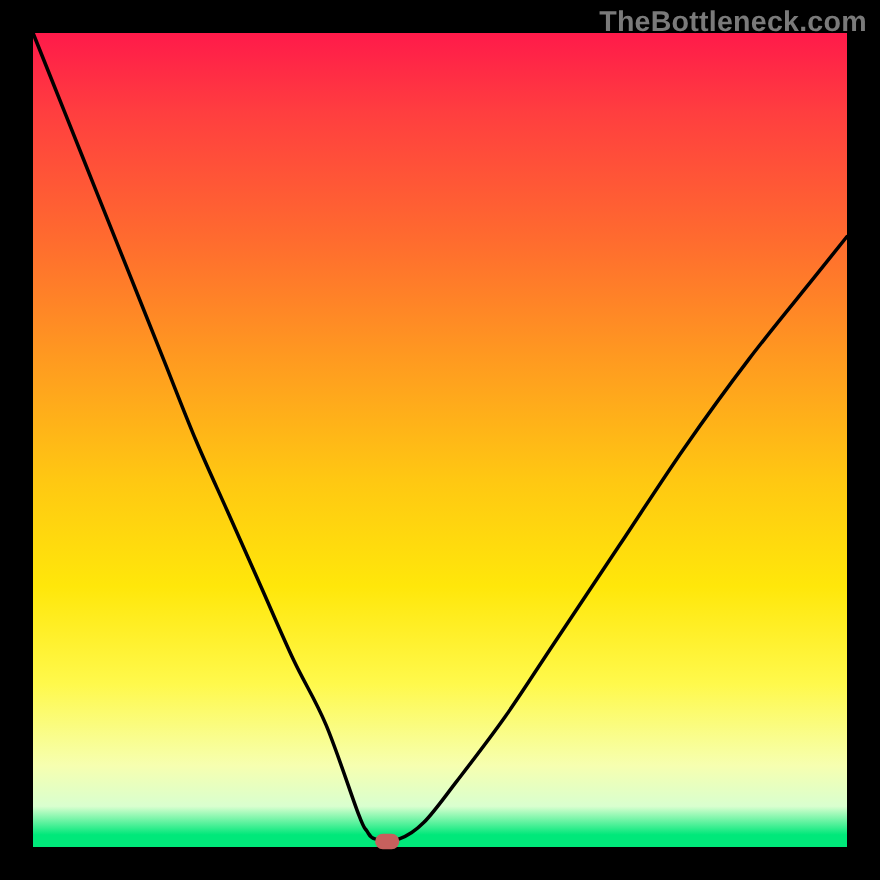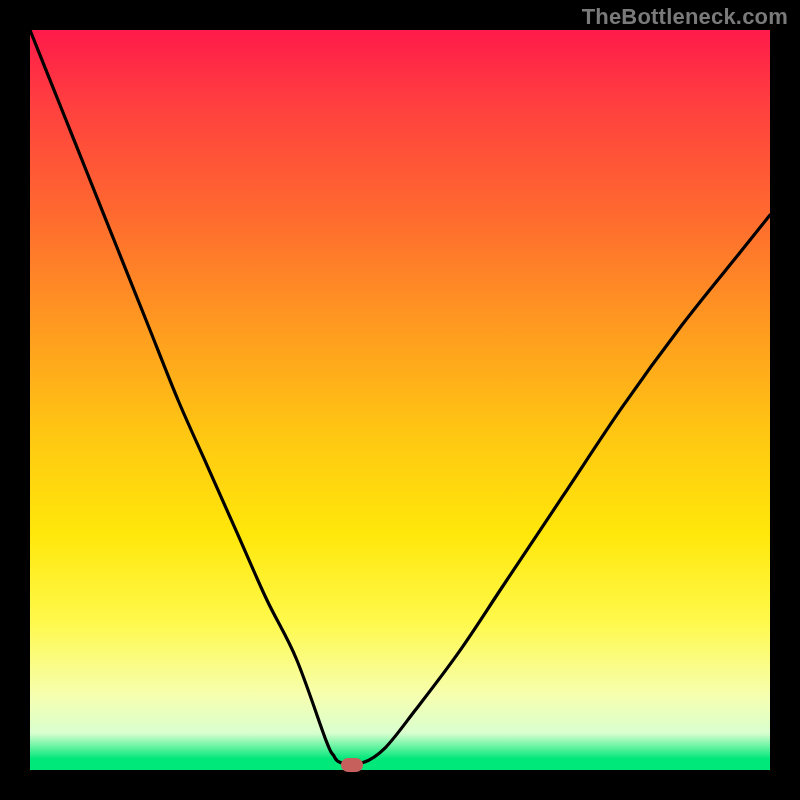--- a/index.html
+++ b/index.html
@@ -37,21 +37,21 @@
       #d9ffcf 95%,
       #00e87a 98.5%,
       #00e87a 100%
     );
   }
   .watermark {
     position: absolute;
     top: 4px;
     right: 12px;
     color: #7a7a7a;
-    font-size: 22px;
+    font-size: 26px;
     font-weight: 600;
     letter-spacing: 0.2px;
     user-select: none;
   }
   svg.curve {
     position: absolute;
     left: 0;
     top: 0;
     width: 740px;
     height: 740px;

